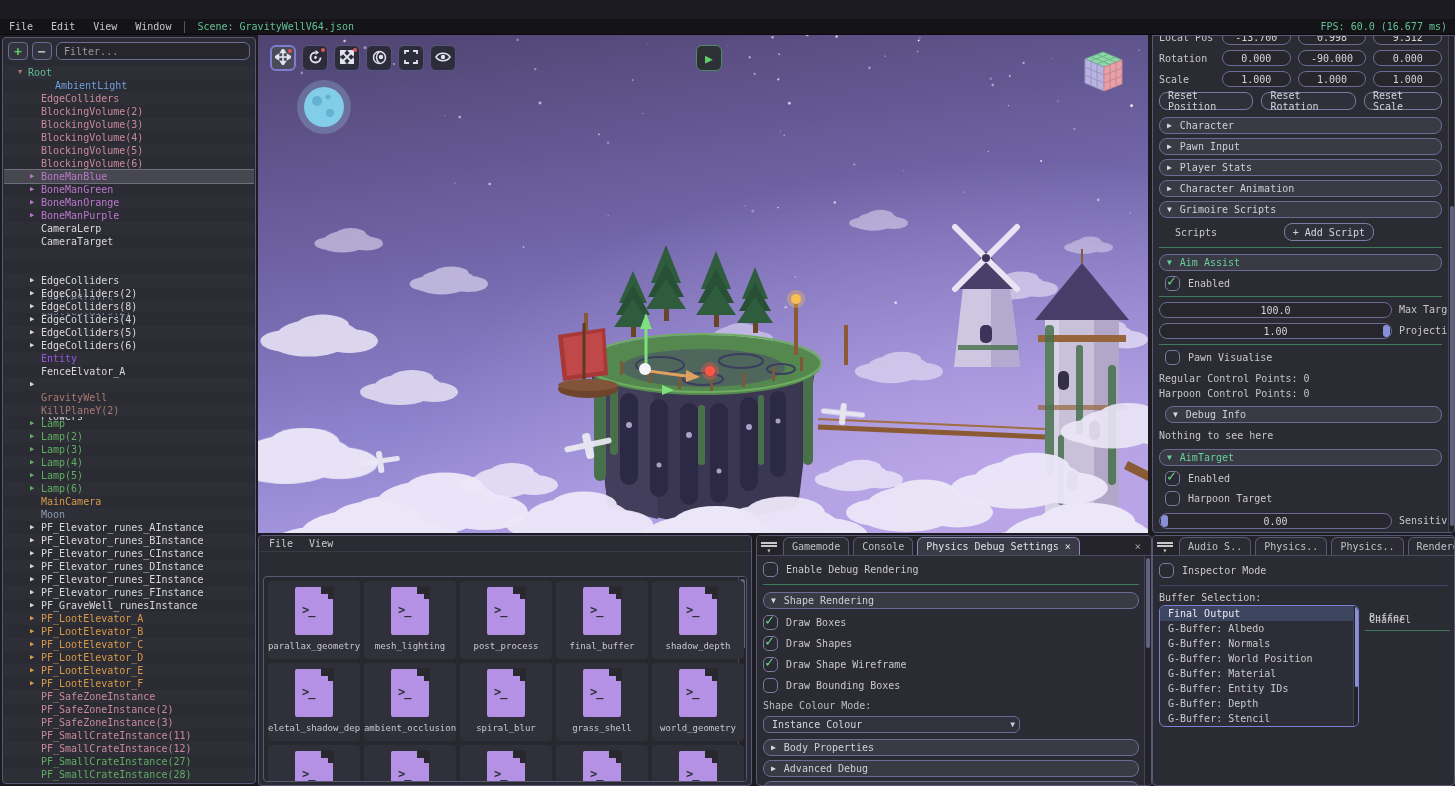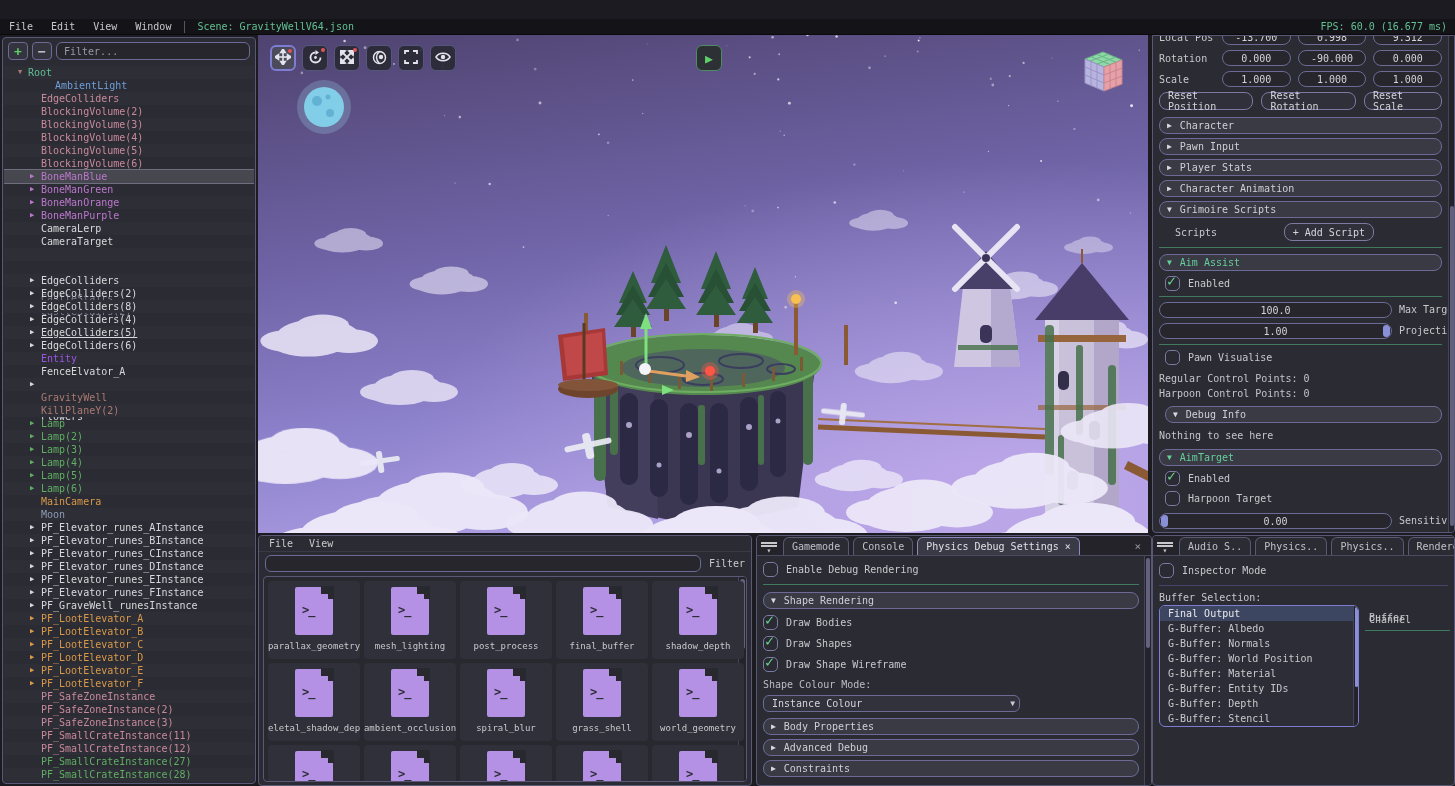--- a/index.html
+++ b/index.html
@@ -211,21 +211,21 @@
         <div class="trow">
           <span class="tarr c-white" style="left: 26px;">▶</span>
           <span class="tlabel c-white" style="left: 37px;">EdgeColliders(8)</span>
         </div>
         <div class="trow">
           <span class="tarr c-white" style="left: 26px;">▶</span>
           <span class="tlabel c-white" style="left: 37px;">EdgeColliders(4)</span>
         </div>
         <div class="trow">
           <span class="tarr c-white" style="left: 26px;">▶</span>
-          <span class="tlabel c-white" style="left: 37px; text-decoration: underline;">EdgeColliders(5)</span>
+          <span class="tlabel c-white" style="left: 37px;">EdgeColliders(5)</span>
         </div>
         <div class="trow">
           <span class="tarr c-white" style="left: 26px;">▶</span>
           <span class="tlabel c-white" style="left: 37px;">EdgeColliders(6)</span>
         </div>
         <div class="trow">
           <span class="tlabel c-violet" style="left: 37px;">Entity</span>
         </div>
         <div class="trow">
           <span class="tlabel c-white" style="left: 37px;">FenceElvator_A</span>
@@ -968,24 +968,20 @@
     <div class="scrolltrack" style="right:0;top:0;width:6px;height:498px">
       <div class="scrollthumb" style="top:170px;width:4px;height:320px"></div>
     </div>
   </div>
 
   <div id="assets" class="panel">
     <div class="amenubar">
       <span>File</span>
       <span>View</span>
     </div>
-    <div class="afilterrow">
-      <input class="filterinput" style="">
-      <span>Filter</span>
-    </div>
     <div class="agrid" id="agrid">
       <div class="scrolltrack" style="right:0;top:0;width:8px;height:100%">
         <div class="scrollthumb" style="top:2px;width:5px;height:70px"></div>
       </div>
     <div class="atile" style="left: 4px; top: 4px;">
           <span class="aicon">
             <span class="glyph">&gt;_</span>
           </span>
           <span class="aname">parallax_geometry</span>
         </div>
@@ -1094,33 +1090,37 @@
       <div class="sep green" style="margin:7px 0"></div>
       <div class="hdrbar">
         <span class="arr">▼</span>
         <span>Shape Rendering</span>
       </div>
       <div id="pchecks">
           <div class="chkrow prow">
             <span class="chk">
               <span class="tick">✓</span>
             </span>
-            <span>Draw Bodies</span>
+            <span>Draw Boxes</span>
           </div>
           <div class="chkrow prow">
             <span class="chk">
               <span class="tick">✓</span>
             </span>
             <span>Draw Shapes</span>
           </div>
           <div class="chkrow prow">
             <span class="chk">
               <span class="tick">✓</span>
             </span>
             <span>Draw Shape Wireframe</span>
+          </div>
+          <div class="chkrow prow">
+            <span class="chk"></span>
+            <span>Draw Bounding Boxes</span>
           </div>
         </div>
       <div class="smalllabel" style="margin-top:7px">Shape Colour Mode:</div>
       <div class="dropdown" style="width:257px;margin-top:5px">
         <span>Instance Colour</span>
         <span class="dd-arrow">▼</span>
       </div>
       <div id="psections" style="margin-top:6px">
           <div class="hdrbar" style="margin-bottom: 4px;">
             <span class="arr">▶</span>

